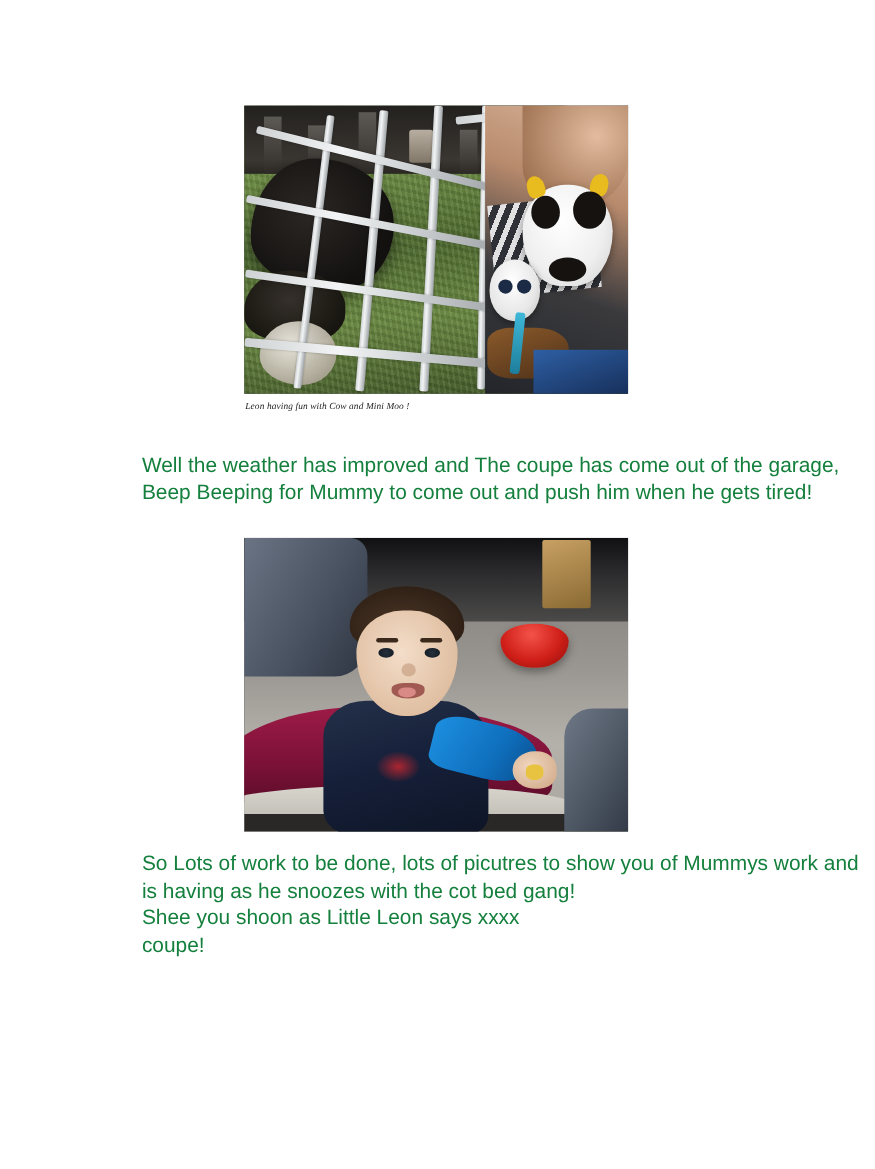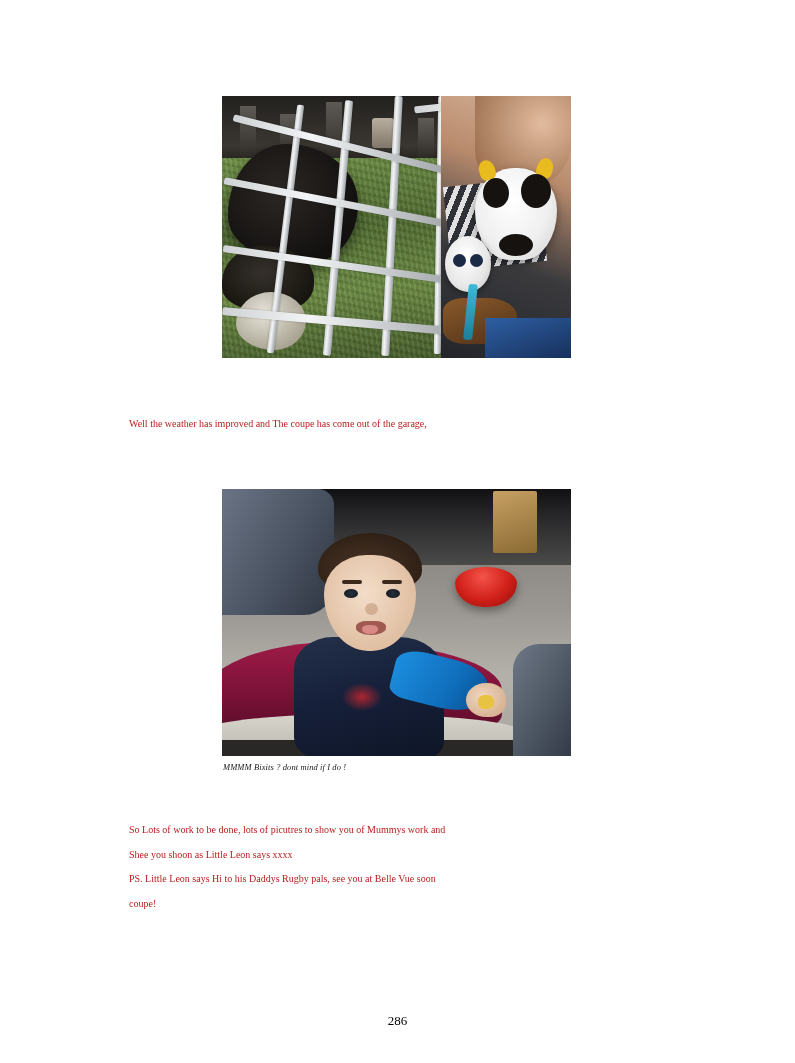--- a/index.html
+++ b/index.html
@@ -262,28 +262,28 @@
     position: absolute; right: 0; bottom: 0; width: 58px; height: 112px;
     background: linear-gradient(120deg, #6f7886 0%, #4b5461 60%, #333b47 100%);
     border-radius: 26px 0 0 0;
   }
 
   
   .para {
     position: absolute;
     left: 129px;
     width: 537px;
-    font-family: Liberation Serif, serif;
-    font-size: 10px;
+    font-family: Liberation Sans, sans-serif;
+    font-size: 19px;
     line-height: 24.5px;
-    color: #b91c1c;
+    color: #15803d;
   }
   .para.justify { text-align: justify; }
   #para1 { top: 412px; }
-  #para2 { top: 818px; }
+  #para2 { top: 774px; }
   .para .line { white-space: nowrap; }
 
   .page-number {
     position: absolute;
     left: 0; top: 1013px;
     width: 795px;
     text-align: center;
     font-family: "Liberation Serif", serif;
     font-size: 13px;
     color: #000;
@@ -338,24 +338,26 @@
         <span class="patch" style="right:6px; top:6px; width:30px; height:34px;"></span>
         <span class="patch" style="left:24px; bottom:4px; width:34px; height:22px;"></span>
       </div>
 
       <div class="f1-minimoo">
         <span class="eye" style="left:8px;"></span>
         <span class="eye" style="right:8px;"></span>
       </div>
       <div class="f1-stick"></div>
     </div>
+    <div class="caption">Leon having fun with Cow and Mini Moo !</div>
   </div>
 
   <div class="para justify" id="para1">
     <div class="line">Well the weather has improved and The coupe has come out of the garage,</div>
+    <div class="line">Beep Beeping for Mummy to come out and push him when he gets tired!</div>
   </div>
 
   <div class="figure" id="fig-boy">
     <div class="photo">
       <div class="f2-floor"></div>
       <div class="f2-top"></div>
       <div class="f2-jeans"></div>
       <div class="f2-wood"></div>
       <div class="f2-bowl"></div>
       <div class="f2-rugcurve"></div>
@@ -375,25 +377,23 @@
           <span class="eye" style="left:20px;"></span>
           <span class="eye" style="right:16px;"></span>
           <span class="nose"></span>
           <span class="mouth"></span>
           <span class="tongue"></span>
         </div>
       </div>
 
       <div class="f2-rightleg"></div>
     </div>
-    <div class="caption">MMMM Bixits ?   dont mind if I do !</div>
   </div>
 
   <div class="para" id="para2">
     <div class="line">So Lots of work to be done, lots of picutres to show you of Mummys work and</div>
+    <div class="line">is having as he snoozes with the cot bed gang!</div>
     <div class="line">Shee you shoon as Little Leon says xxxx</div>
-    <div class="line">PS.  Little Leon says Hi to his Daddys Rugby pals, see you at Belle Vue soon</div>
     <div class="line">coupe!</div>
   </div>
 
-  <div class="page-number">286</div>
 
 </div>
 
 </body></html>

